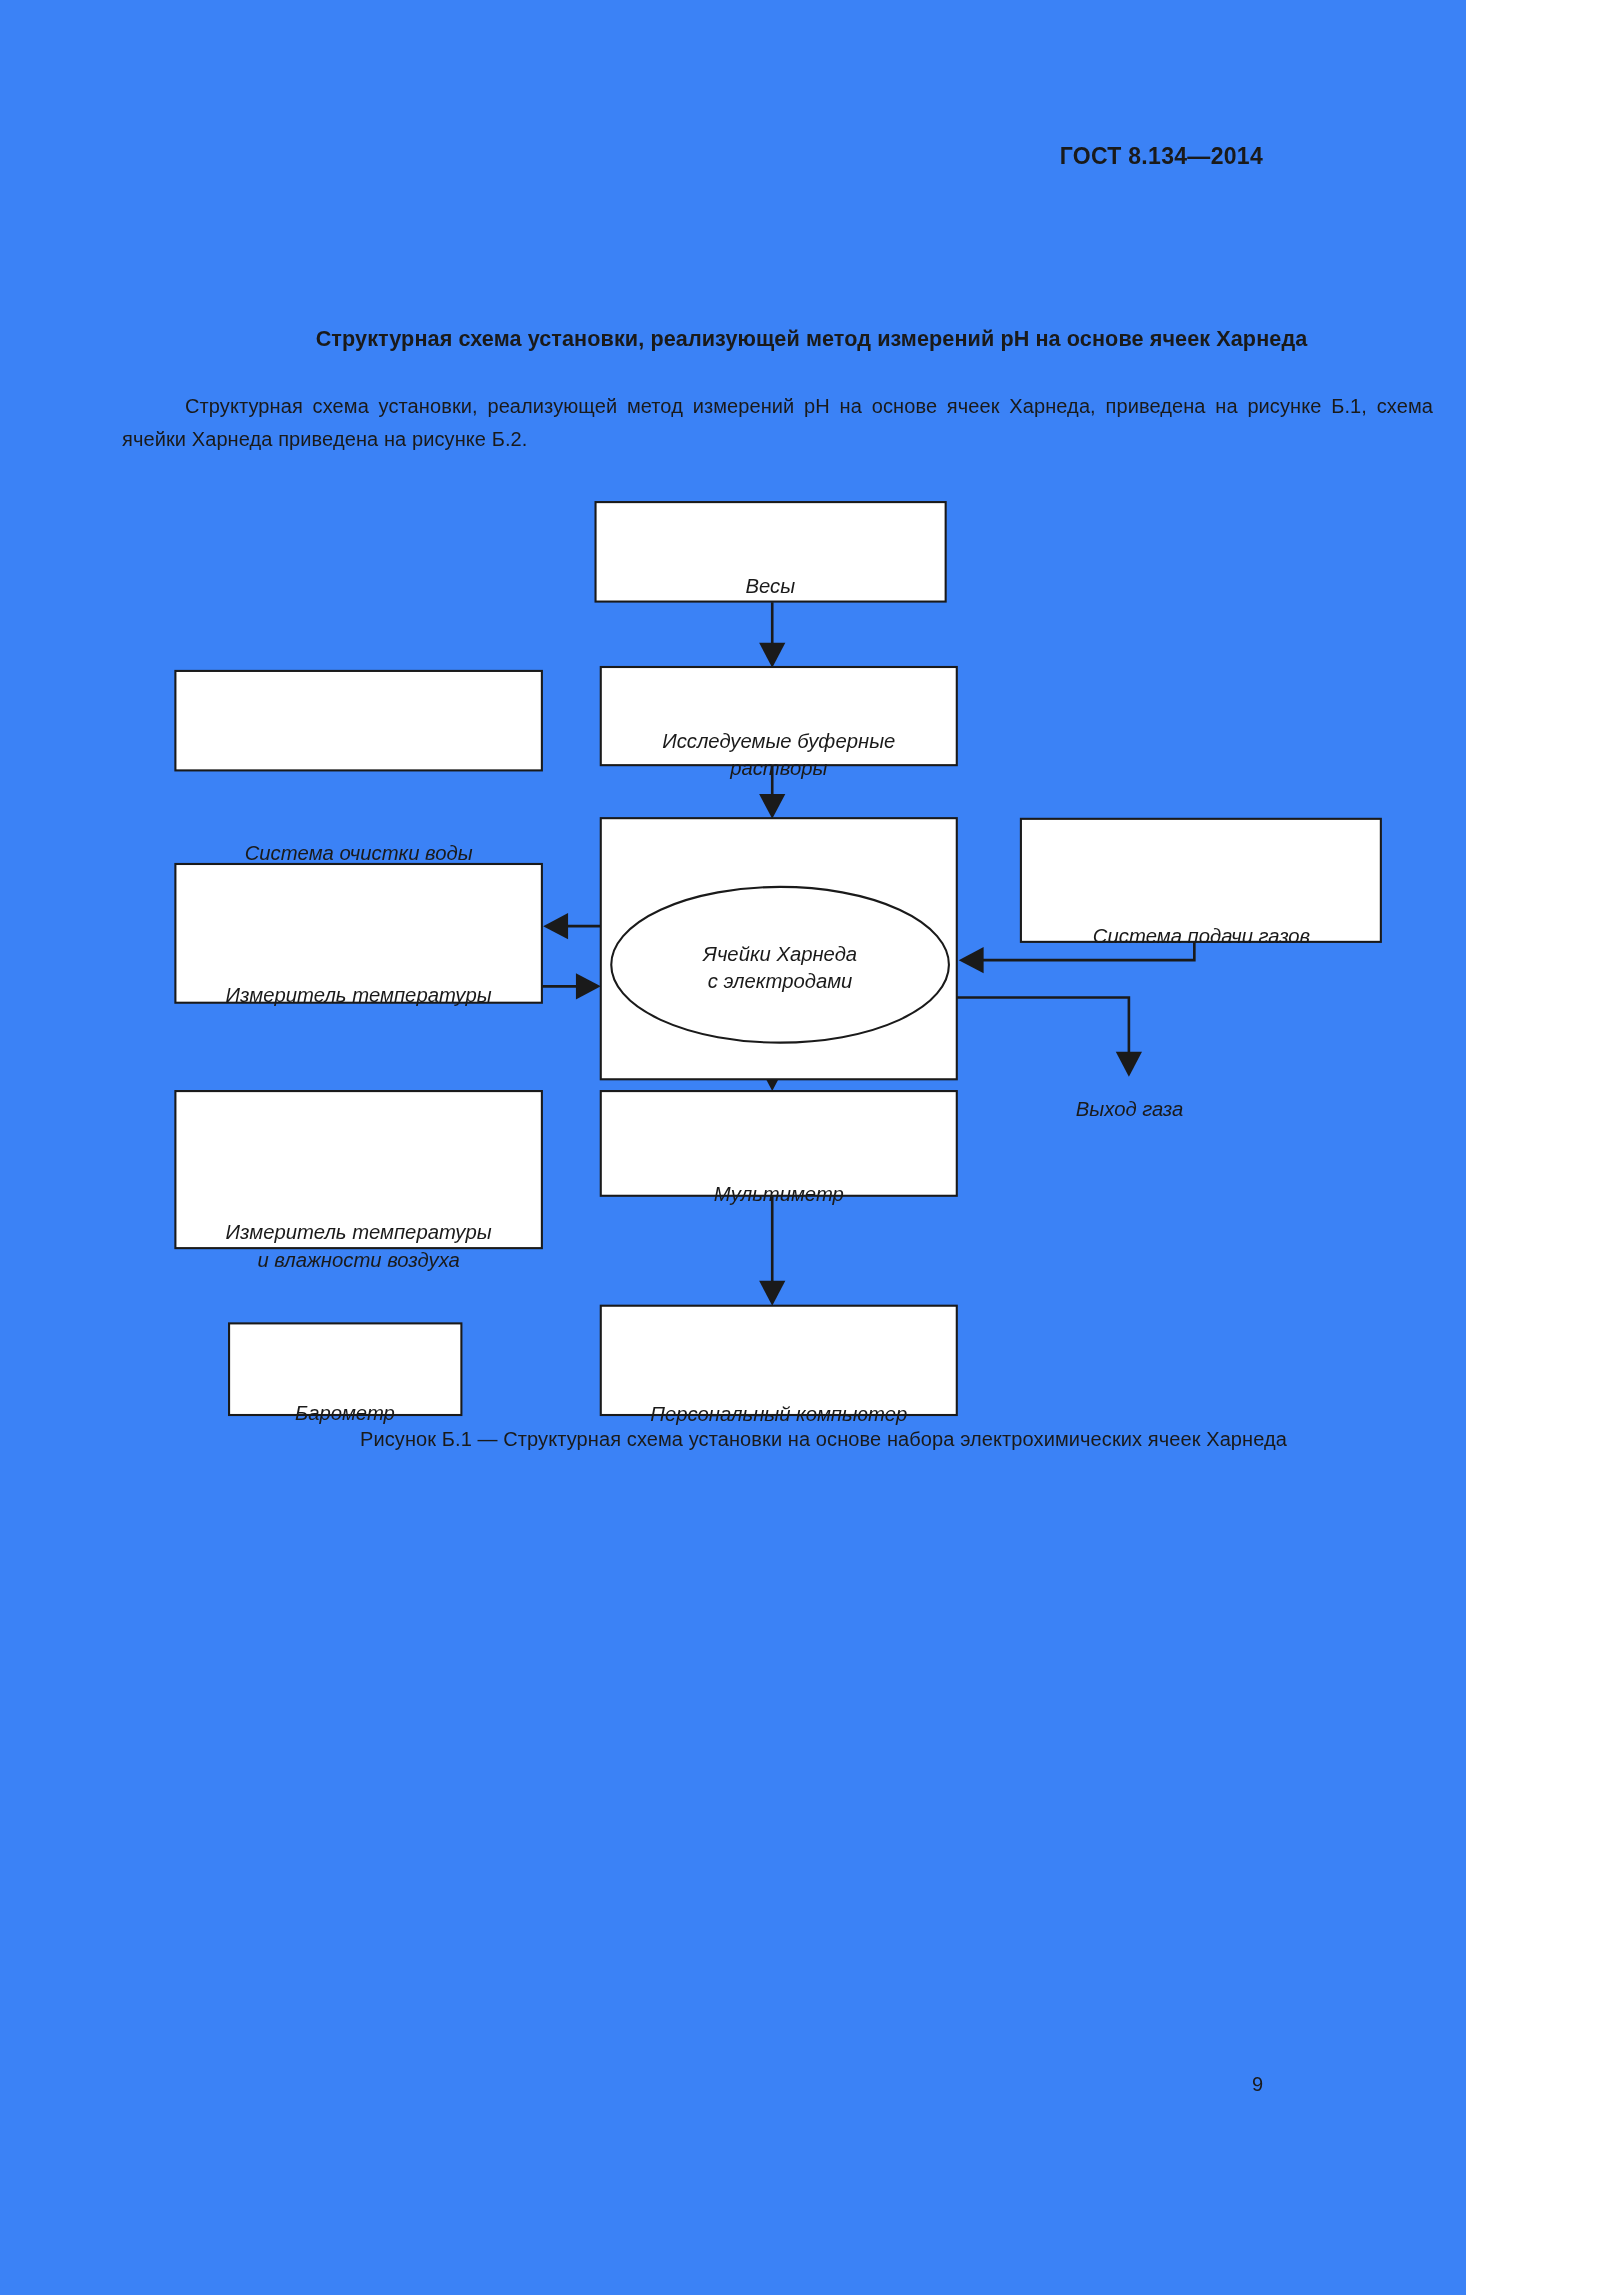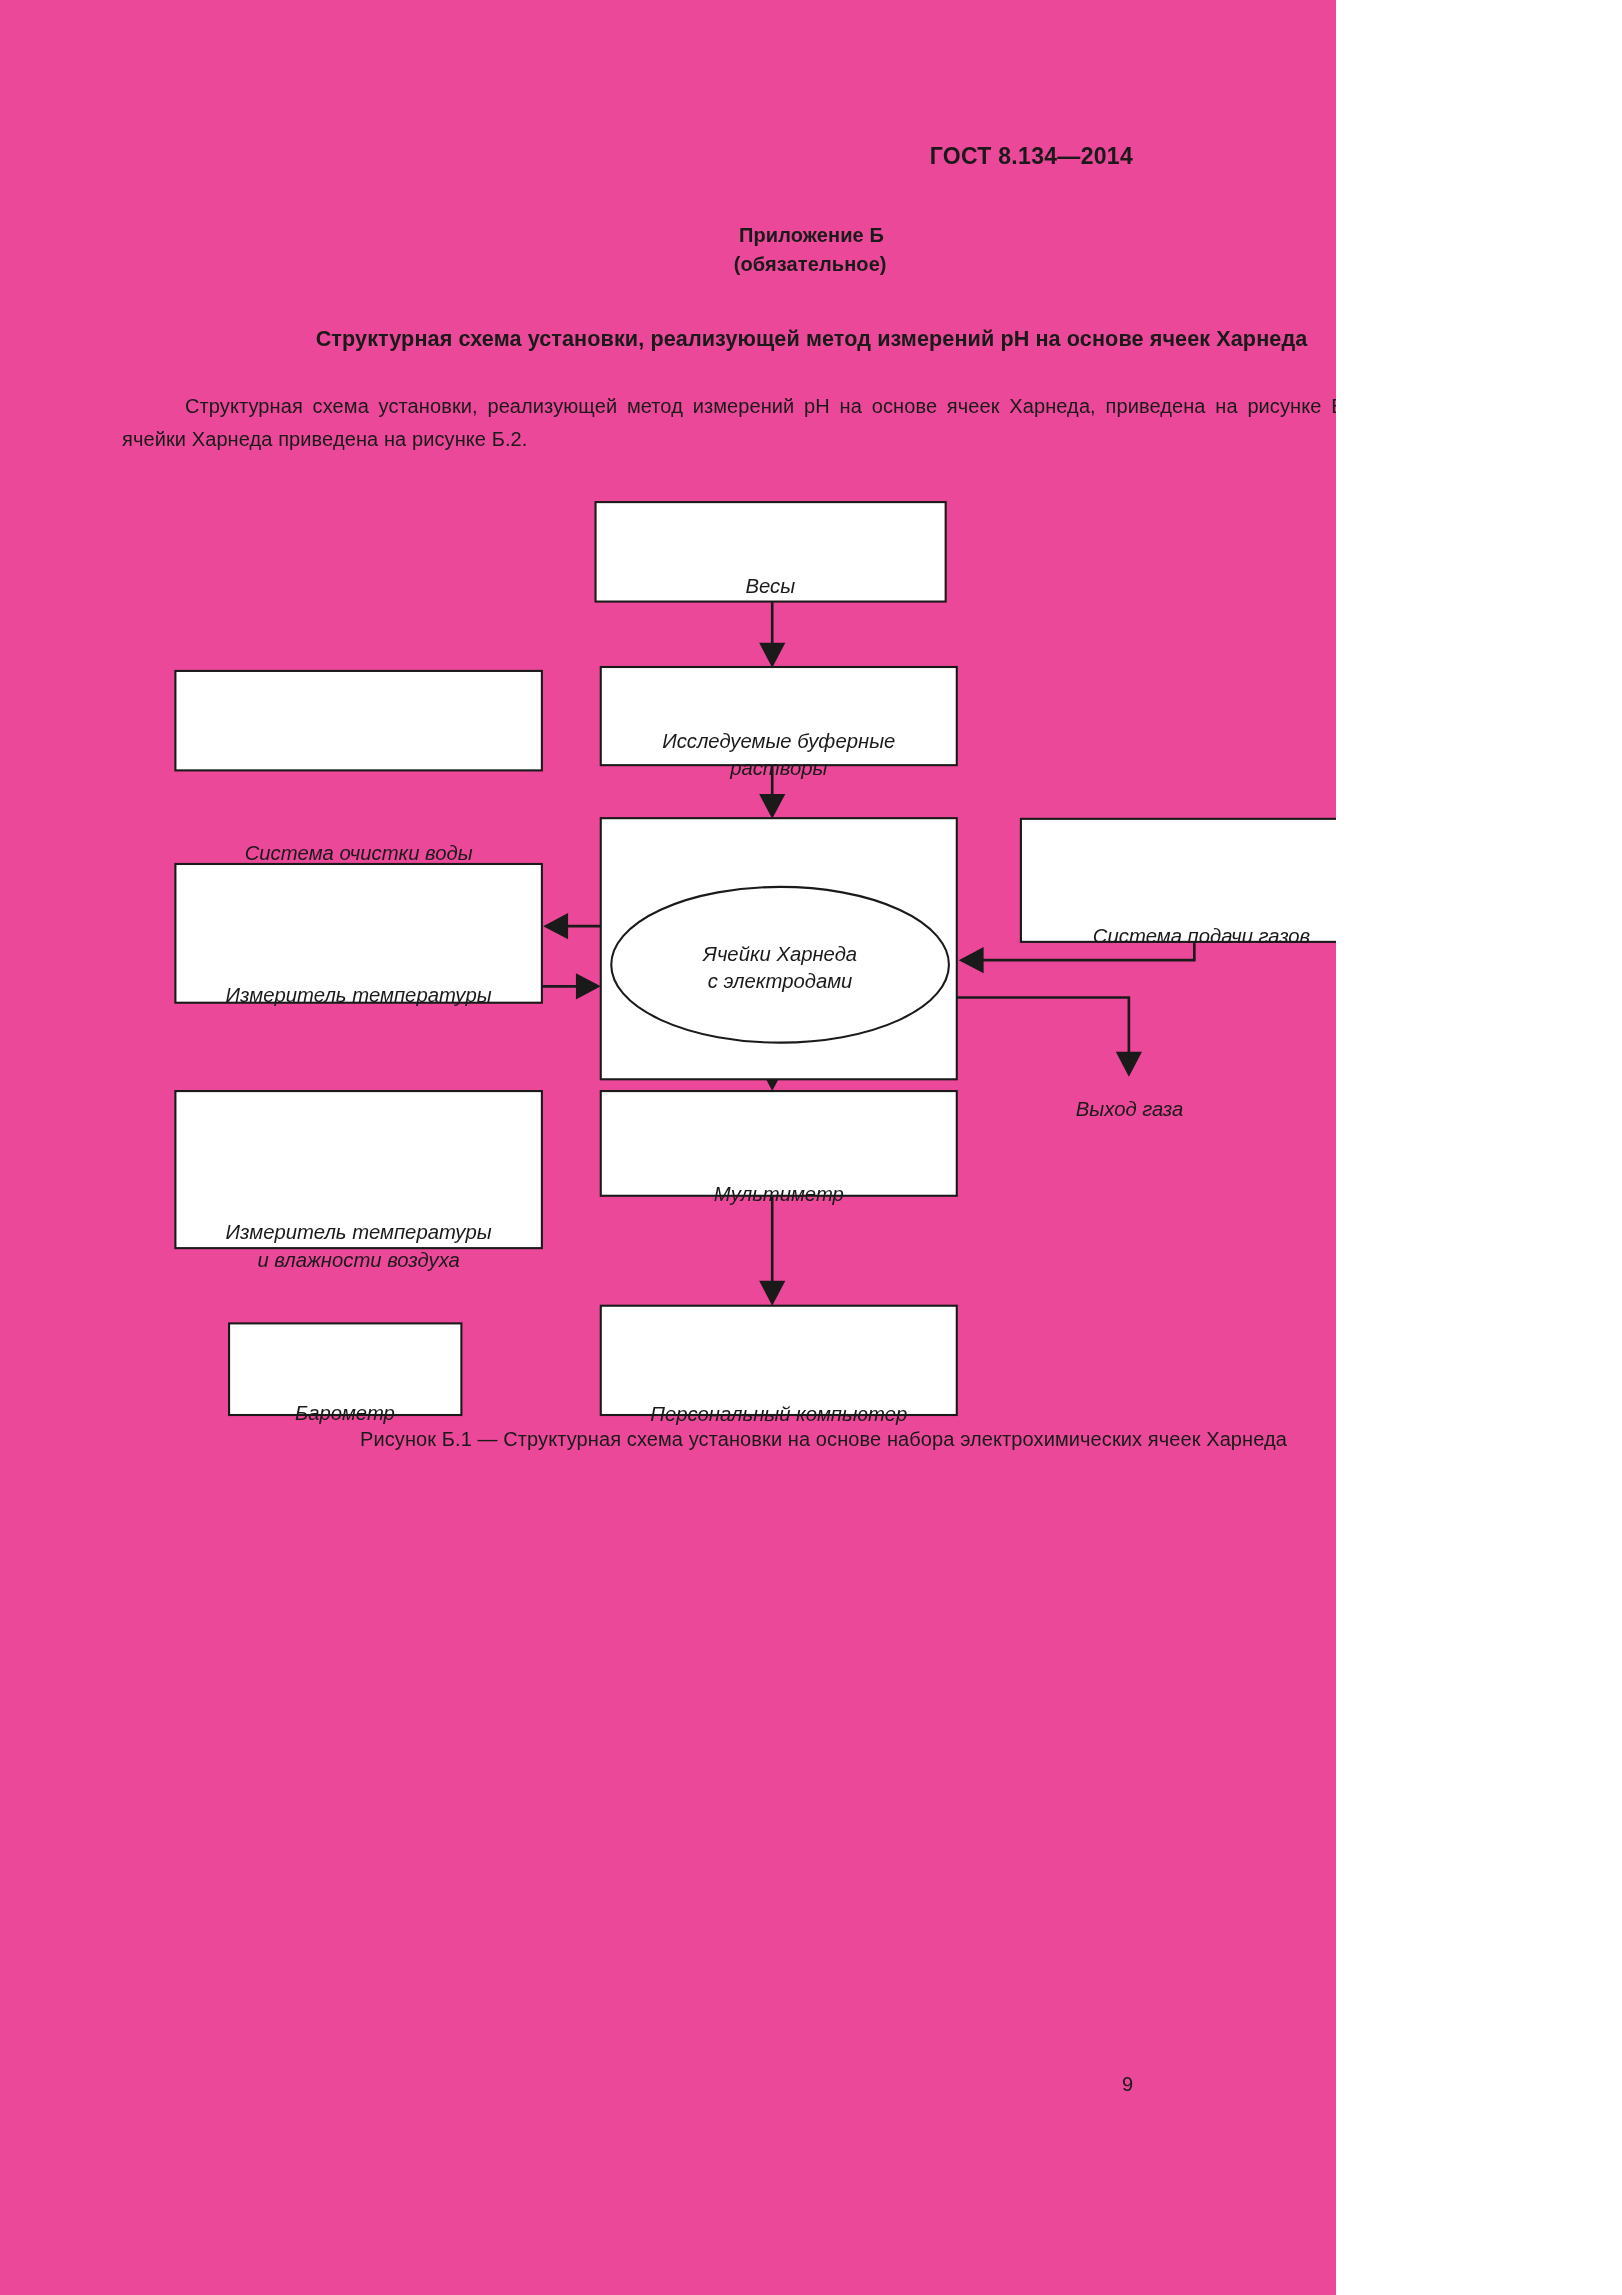--- a/index.html
+++ b/index.html
@@ -6,23 +6,23 @@
     margin: 0;
     padding: 0;
     background: #ffffff;
   }
   body {
     font-family: "Liberation Sans", sans-serif;
     color: #1a1a1a;
   }
   .page {
     position: relative;
-    width: 1336px;
+    width: 1466px;
     height: 2295px;
-    background: #ec4899;
+    background: #3b82f6;
     overflow: hidden;
   }
 
   
   .doc-header {
     position: absolute;
     top: 143px;
     right: 203px;
     font-size: 23px;
     font-weight: bold;
@@ -135,24 +135,20 @@
     font-size: 20px;
   }
 </style>
 </head>
 <body>
 
 <div class="page">
 
   <div class="doc-header">ГОСТ 8.134—2014</div>
 
-  <div class="appendix-block">
-    <div class="appendix-line">Приложение Б</div>
-    <div class="appendix-line sub">(обязательное)</div>
-  </div>
 
   <div class="section-title">Структурная схема установки, реализующей метод измерений рН на основе ячеек Харнеда</div>
 
   <div class="body-para">Структурная схема установки, реализующей метод измерений рН на основе ячеек Харнеда, приведена на рисунке Б.1, схема ячейки Харнеда приведена на рисунке Б.2.</div>
 
   <div class="figure">
     <svg width="1623" height="962" viewBox="0 0 2480 1470" xmlns="http://www.w3.org/2000/svg">
 
       <g>
         <line class="conn" x1="1180" y1="173" x2="1180" y2="252"></line>

